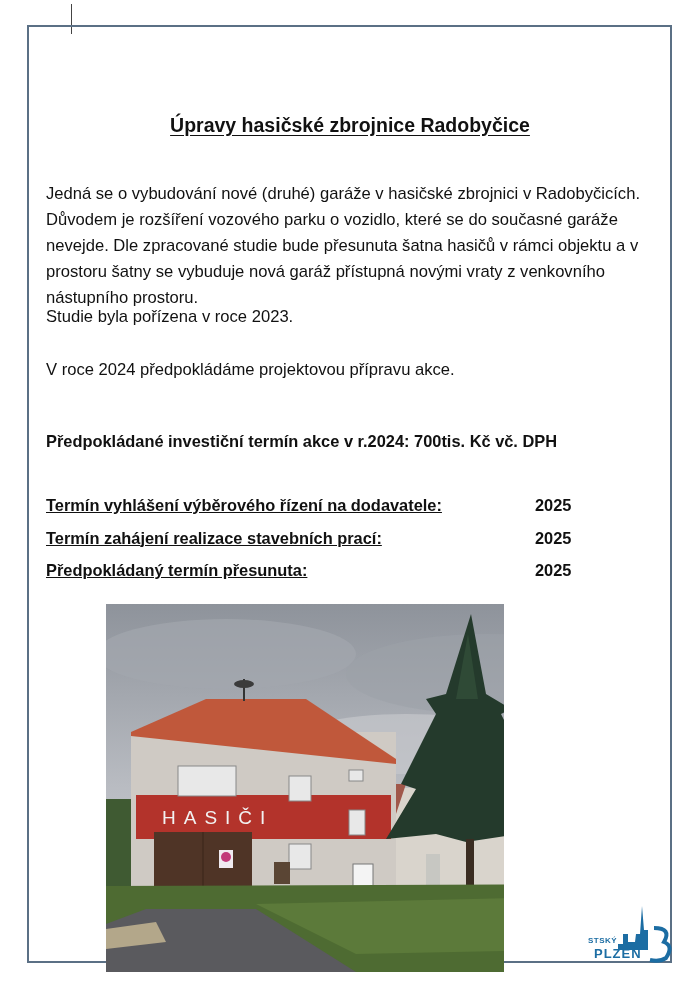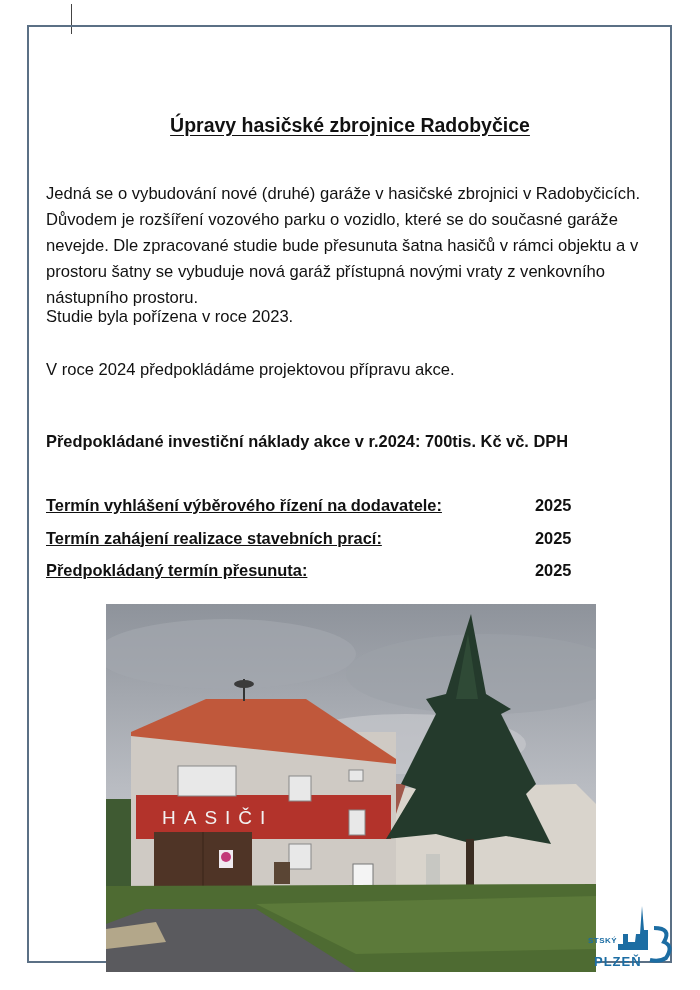--- a/index.html
+++ b/index.html
@@ -12,39 +12,39 @@
            font-size:19.5px; font-weight:bold; text-decoration:underline; text-underline-offset:3px; }
   .para { position:absolute; left:46px; width:630px; font-size:16.6px; line-height:26px; margin:0; }
   .p1 { top:181px; }
   .p2 { top:304px; }
   .p3 { top:357px; }
   .cost { position:absolute; left:46px; top:432px; font-size:16.4px; font-weight:bold; }
   .terms { position:absolute; left:46px; top:496px; }
   .term-row { display:flex; height:32.5px; font-size:16.4px; font-weight:bold; }
   .term-label { width:489px;text-decoration:underline; }
   .term-value { }
-  .photo { position:absolute; left:106px; top:604px; width:490px; height:368px; overflow:hidden; }
+  .photo { position:absolute; left:106px; top:604px; width:398px; height:368px; overflow:hidden; }
   .logo { position:absolute; left:588px; top:900px; width:90px; height:68px; }
   .logo-text-small { position:absolute; left:0; top:36px; font-size:8px; font-weight:bold; color:#1c6da3; letter-spacing:0.5px; }
-  .logo-text-big { position:absolute; left:6px; top:46px; font-size:13px; font-weight:bold; color:#1c6da3; letter-spacing:1px;margin-top:8px; }
+  .logo-text-big { position:absolute; left:6px; top:46px; font-size:13px; font-weight:bold; color:#1c6da3; letter-spacing:1px; }
 </style>
 </head>
 <body>
 
 <div class="cursor-mark"></div>
 
 <div class="frame"></div>
 
 <div class="title">Úpravy hasičské zbrojnice Radobyčice</div>
 
 <p class="para p1">Jedná se o vybudování nové (druhé) garáže v hasičské zbrojnici v Radobyčicích. Důvodem je rozšíření vozového parku o vozidlo, které se do současné garáže nevejde. Dle zpracované studie bude přesunuta šatna hasičů v rámci objektu a v prostoru šatny se vybuduje nová garáž přístupná novými vraty z venkovního nástupního prostoru.</p>
 <p class="para p2">Studie byla pořízena v roce 2023.</p>
 <p class="para p3">V roce 2024 předpokládáme projektovou přípravu akce.</p>
 
-<div class="cost">Předpokládané investiční náklady akce v r.2024: 700tis. Kč vč. DPH</div>
+<div class="cost">Předpokládané investiční termín akce v r.2024: 700tis. Kč vč. DPH</div>
 
 <div class="terms">
   <div class="term-row">
     <div class="term-label">Termín vyhlášení výběrového řízení na dodavatele:</div>
     <div class="term-value">2025</div>
   </div>
   <div class="term-row">
     <div class="term-label">Termín zahájení realizace stavebních prací:</div>
     <div class="term-value">2025</div>
   </div>

